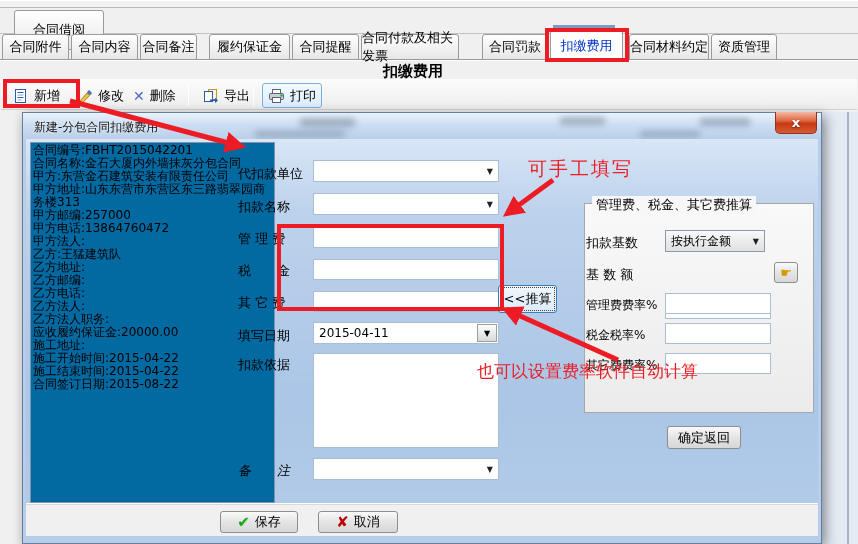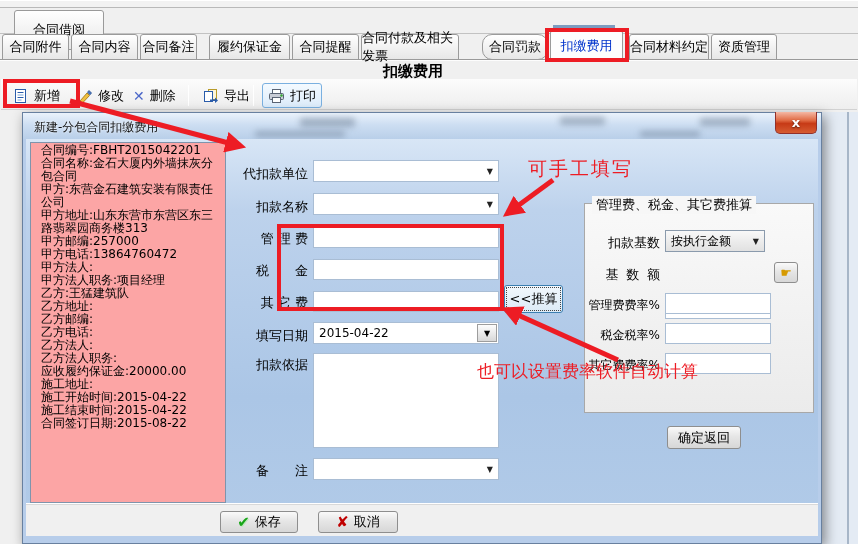--- a/index.html
+++ b/index.html
@@ -32,26 +32,26 @@
   .dlg-title{left:23px;top:113px;width:798px;height:26px;
              background:linear-gradient(#eaf2fb,#cddef2 45%,#b9cfe9);overflow:hidden;}
   .dlg-title-text{left:34px;top:119px;font-size:12px;color:#101010;text-shadow:0 0 3px #fff;z-index:2;}
   .blob{background:rgba(95,112,136,.45);filter:blur(3px);border-radius:2px;}
   .dlg-close{left:775px;top:112px;width:42px;height:22px;border:1px solid #92302a;border-top:none;border-radius:0 0 5px 5px;
              background:linear-gradient(#f4b8a4,#e06a43 40%,#c73a16 55%,#d65c32);
              color:#fff;font-weight:bold;font-size:13px;display:flex;align-items:center;justify-content:center;
              text-shadow:0 1px 2px rgba(0,0,0,.6);cursor:default;z-index:2;}
   .dlg-body{left:26px;top:139px;width:792px;height:397px;
             background:linear-gradient(180deg,#d8e6f6 0%,#bdd2ec 18%,#abc6e6 65%,#b2cbe8 100%);}
-  .info-panel{left:30px;top:142px;width:196px;height:361px;background:#fca5a5;border:1px solid #7f94ac;
-              padding:1px 10px;font-size:12px;line-height:13px;overflow:hidden;word-break:break-all;}
+  .info-panel{left:30px;top:142px;width:245px;height:361px;background:#0369a1;border:1px solid #7f94ac;
+              padding:1px 2px;font-size:12px;line-height:13px;overflow:hidden;word-break:break-all;}
   .dlg-bottom{left:26px;top:503px;width:792px;height:33px;background:#f0f0f0;border-top:1px solid #ffffff;box-shadow:inset 0 1px 0 #d9d9d9;}
 
   
-  .flabel{font-size:13px;text-align:right;white-space:nowrap;}
+  .flabel{font-size:13px;white-space:nowrap;}
   .ctrl{background:#fff;border:1px solid #a9bdd4;}
   .combo-arrow{position:absolute;right:5px;top:50%;transform:translateY(-50%);font-size:8px;color:#222;}
   .date-btn{position:absolute;right:1px;top:1px;bottom:1px;width:18px;background:linear-gradient(#fdfdfd,#d8d8d8);
             border:1px solid #9d9d9d;display:flex;align-items:center;justify-content:center;font-size:8px;}
   .ctrl .val{position:absolute;left:5px;top:50%;transform:translateY(-50%);font-size:12px;}
   .ctrl .val.num{left:auto;right:6px;}
   .btn3d{background:linear-gradient(#fafafa,#e6e6e6 45%,#d7d7d7);border:1px solid #8e8e8e;border-radius:3px;
          display:flex;align-items:center;justify-content:center;font-size:13px;cursor:default;}
   .calc-btn{border:1px solid #3c7fb1;border-radius:3px;background:linear-gradient(#f2f8fd,#dcebf7);
             display:flex;align-items:center;justify-content:center;font-size:13px;outline:1px dotted #444;outline-offset:-3px;}
@@ -97,21 +97,21 @@
     </div>
   <div class="abs tab row2" style="left:209px;width:81px;">
       <span>履约保证金</span>
     </div>
   <div class="abs tab row2" style="left:292px;width:67px;">
       <span>合同提醒</span>
     </div>
   <div class="abs tab row2" style="left:361px;width:98px;">
       <span>合同付款及相关发票</span>
     </div>
-  <div class="abs tab row2" style="left:482px;width:66px;border-radius:10px;">
+  <div class="abs tab row2" style="left:482px;width:66px;">
       <span>合同罚款</span>
     </div>
   <div class="abs tab sel" style="left:550px;width:73px;">
       <span>扣缴费用</span>
     </div>
   <div class="abs tab row2" style="left:629px;width:80px;">
       <span>合同材料约定</span>
     </div>
   <div class="abs tab row2" style="left:711px;width:66px;">
       <span>资质管理</span>
@@ -180,21 +180,20 @@
   <div class="abs dlg-body"></div>
 
   <div class="abs info-panel">
     <div>合同编号:FBHT2015042201</div>
     <div>合同名称:金石大厦内外墙抹灰分包合同</div>
     <div>甲方:东营金石建筑安装有限责任公司</div>
     <div>甲方地址:山东东营市东营区东三路翡翠园商务楼313</div>
     <div>甲方邮编:257000</div>
     <div>甲方电话:13864760472</div>
     <div>甲方法人:</div>
-    <div>甲方法人职务:项目经理</div>
     <div>乙方:王猛建筑队</div>
     <div>乙方地址:</div>
     <div>乙方邮编:</div>
     <div>乙方电话:</div>
     <div>乙方法人:</div>
     <div>乙方法人职务:</div>
     <div>应收履约保证金:20000.00</div>
     <div>施工地址:</div>
     <div>施工开始时间:2015-04-22</div>
     <div>施工结束时间:2015-04-22</div>
@@ -213,48 +212,48 @@
 
   <div class="abs flabel" style="left:238px;top:230px;width:70px;">管 理 费</div>
   <div class="abs ctrl" style="left:313px;top:227px;width:186px;height:21px;"></div>
 
   <div class="abs flabel" style="left:238px;top:262px;width:70px;">税　　金</div>
   <div class="abs ctrl" style="left:313px;top:259px;width:186px;height:21px;"></div>
 
   <div class="abs flabel" style="left:238px;top:294px;width:70px;">其 它 费</div>
   <div class="abs ctrl" style="left:313px;top:291px;width:186px;height:21px;"></div>
 
-  <div class="abs calc-btn" style="left:498px;top:285px;width:59px;height:28px;margin-left:6px;">
+  <div class="abs calc-btn" style="left:498px;top:285px;width:59px;height:28px;">
       <span>&lt;&lt;推算</span>
     </div>
 
   <div class="abs flabel" style="left:238px;top:327px;width:70px;">填写日期</div>
   <div class="abs ctrl" style="left:313px;top:322px;width:186px;height:22px;">
-    <span class="val">2015-04-22</span>
+    <span class="val">2015-04-11</span>
     <span class="date-btn">▼</span>
   </div>
 
   <div class="abs flabel" style="left:238px;top:356px;width:70px;">扣款依据</div>
   <div class="abs ctrl" style="left:313px;top:353px;width:186px;height:95px;"></div>
 
-  <div class="abs flabel" style="left:238px;top:462px;width:70px;">备　　注</div>
+  <div class="abs flabel" style="left:238px;top:462px;width:70px;font-style:italic;">备　　注</div>
   <div class="abs ctrl" style="left:313px;top:458px;width:186px;height:22px;">
       <span class="combo-arrow">▼</span>
     </div>
 
   <div class="abs groupbox"></div>
   <div class="abs legend">管理费、税金、其它费推算</div>
 
   <div class="abs flabel" style="left:586px;top:234px;width:74px;font-size:13px;">扣款基数</div>
   <div class="abs ctrl combo3d" style="left:665px;top:230px;width:100px;height:22px;">
     <span class="val">按执行金额</span>
     <span class="combo-arrow">▼</span>
   </div>
 
-  <div class="abs flabel" style="left:586px;top:266px;width:74px;font-family:Liberation Mono, monospace;">基 数 额</div>
+  <div class="abs flabel" style="left:586px;top:266px;width:74px;">基 数 额</div>
   <div class="abs ctrl" style="left:665px;top:262px;width:106px;height:21px;margin-top:36px;">
     <span class="val num">10000.00</span>
   </div>
   <div class="abs btn3d hand-btn">
       <span>☛</span>
     </div>
 
   <div class="abs flabel" style="left:586px;top:297px;width:74px;font-size:12px;">管理费费率%</div>
   <div class="abs ctrl" style="left:665px;top:293px;width:106px;height:21px;"></div>
 

